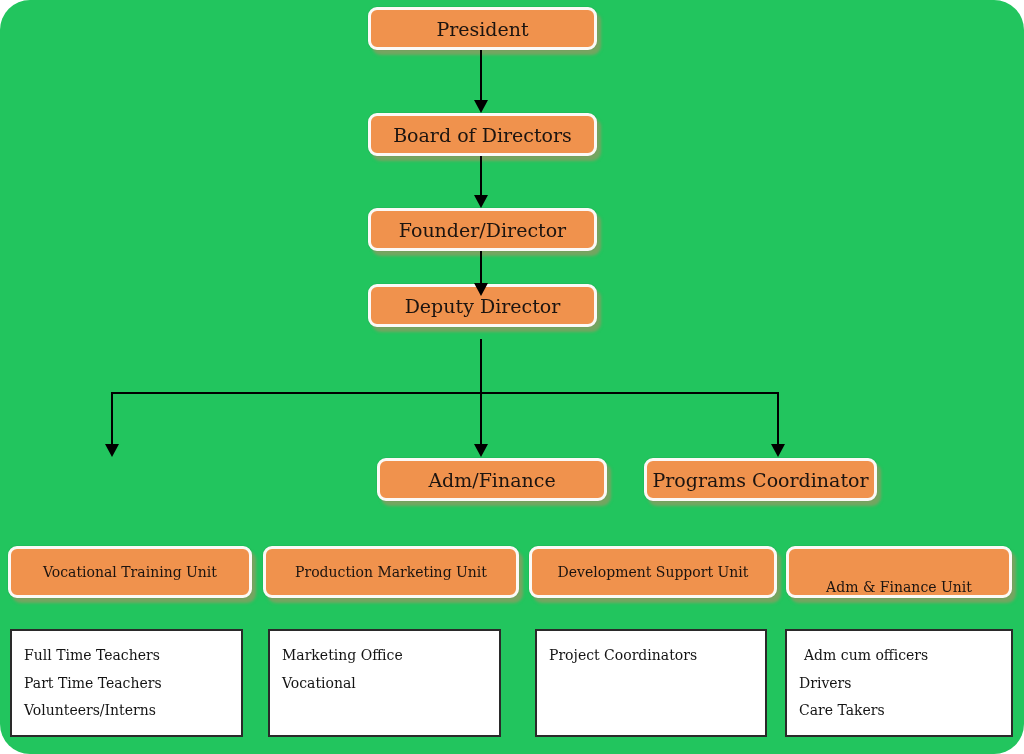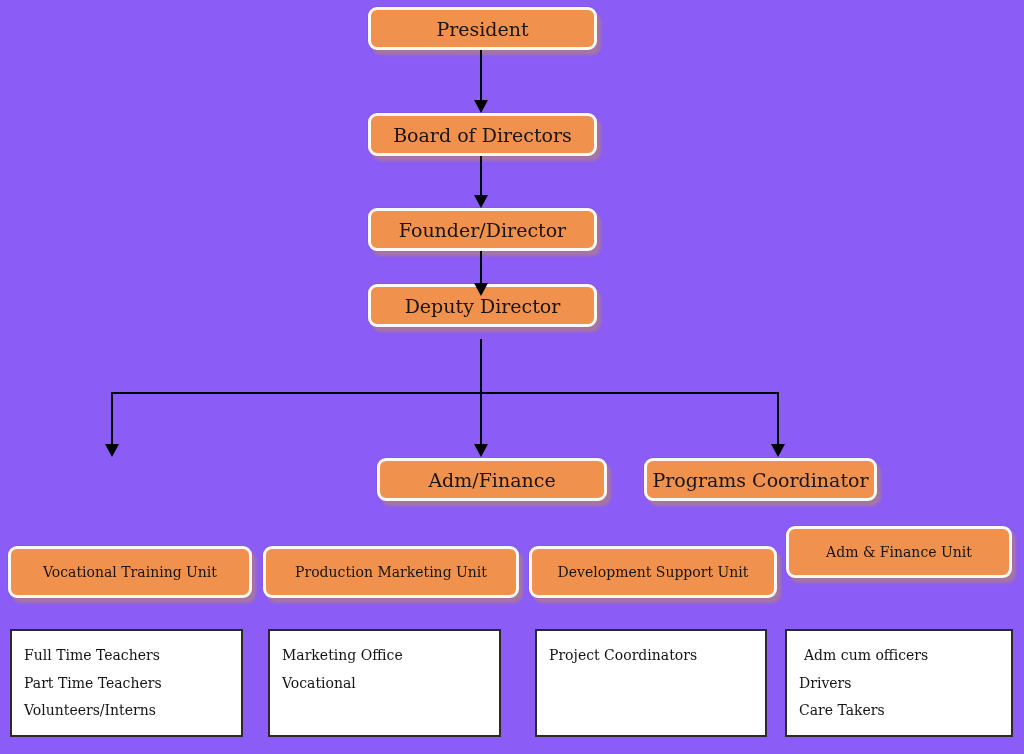--- a/index.html
+++ b/index.html
@@ -3,22 +3,23 @@
 <meta charset="utf-8">
 <style>
   * { margin: 0; padding: 0; box-sizing: border-box; }
   html, body { background: #ffffff; }
   body { font-family: "DejaVu Serif", "Liberation Serif", serif; }
 
   .canvas {
     position: relative;
     width: 1024px;
     height: 754px;
-    background: #8b5cf6;
+    background: #22c55e;
     overflow: hidden;
+    border-radius: 30px;
   }
 
   
   .node {
     position: absolute;
     display: flex;
     align-items: center;
     justify-content: center;
     background: #F0924D;
     border: 3px solid #FBF9F6;
@@ -113,21 +114,21 @@
 
   <div class="node unit" style="left:8px; top:546px; width:244px;">
     <span>Vocational Training Unit</span>
   </div>
   <div class="node unit" style="left:263px; top:546px; width:256px;">
     <span>Production Marketing Unit</span>
   </div>
   <div class="node unit" style="left:529px; top:546px; width:248px;">
     <span>Development Support Unit</span>
   </div>
-  <div class="node unit" style="left:786px; top:526px; width:226px;">
+  <div class="node unit" style="left:786px; top:546px; width:226px;align-items:flex-end;">
     <span>Adm &amp; Finance Unit</span>
   </div>
 
   <div class="staff-box" style="left:10px; top:629px; width:233px;">
     <div>Full Time Teachers</div>
     <div>Part Time Teachers</div>
     <div>Volunteers/Interns</div>
   </div>
   <div class="staff-box" style="left:268px; top:629px; width:233px;">
     <div>Marketing Office</div>

